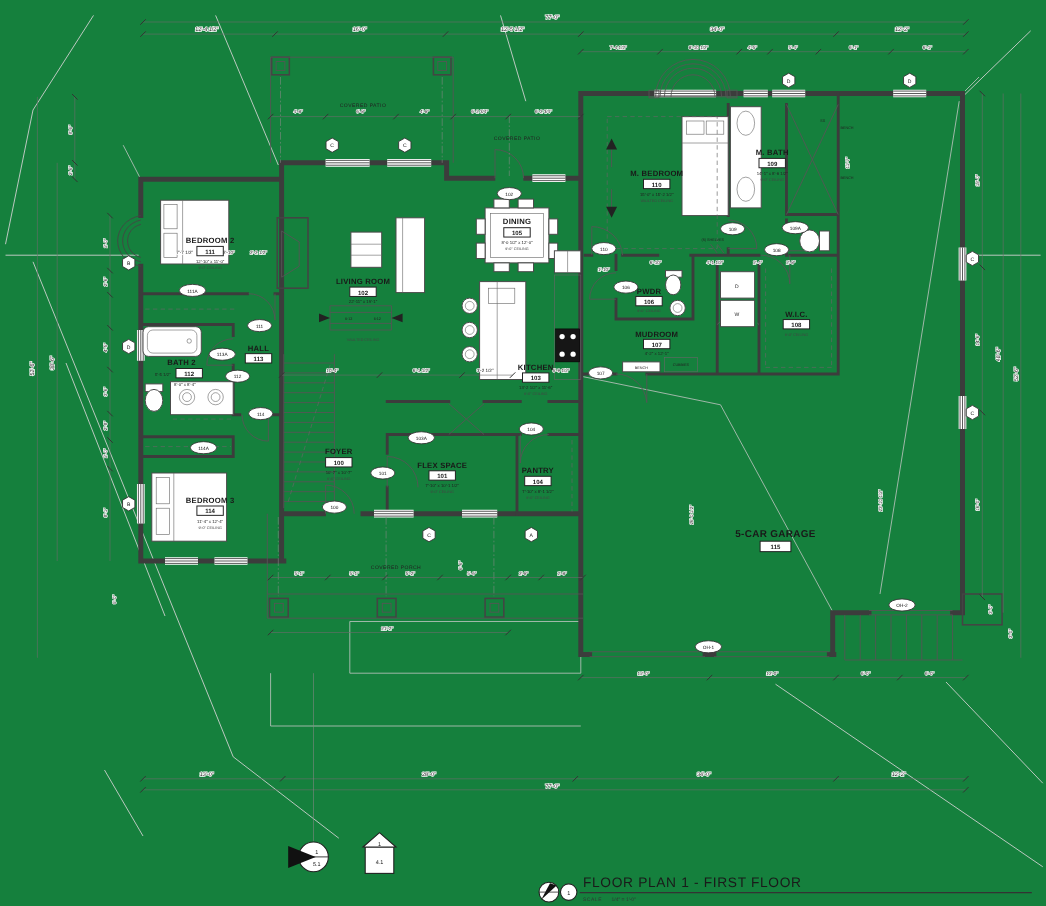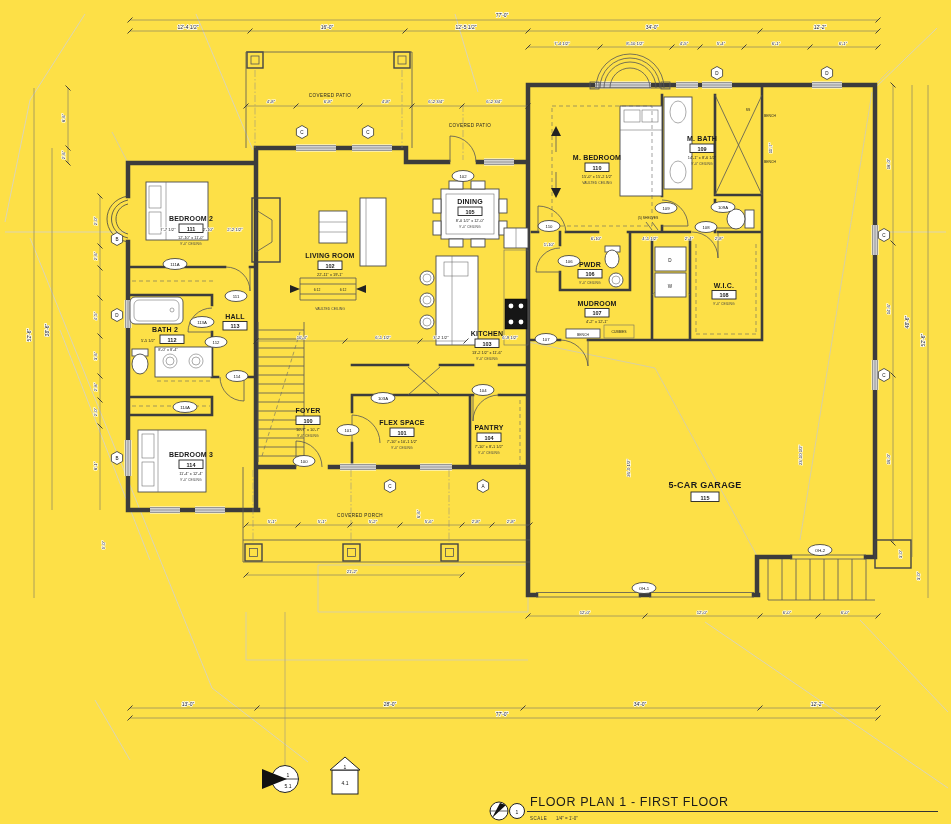--- a/index.html
+++ b/index.html
@@ -1,16 +1,16 @@
 <!DOCTYPE html>
 <html><head>
 <meta charset="utf-8">
 <style>
   html,body{margin:0;padding:0;background:#fff;}
-  .sheet{position:relative;width:951px;height:824px;background:#fde047;overflow:hidden;
+  .sheet{position:relative;width:951px;height:824px;background:#15803d;overflow:hidden;
          font-family:"Liberation Sans",sans-serif;}
   svg{position:absolute;left:0;top:0;}
   
   .w5{stroke:#3c3c3c;stroke-width:4.5;fill:none;stroke-linecap:square}
   .w3{stroke:#3c3c3c;stroke-width:2.6;fill:none;stroke-linecap:square}
   .w2{stroke:#444;stroke-width:1.4;fill:none}
   .thin{stroke:#555;stroke-width:.8;fill:none}
   .vthin{stroke:#888;stroke-width:.5;fill:none}
   .site{stroke:#d2d2d2;stroke-width:.8;fill:none}
   .roof{stroke:#c8c8c8;stroke-width:.7;fill:none}

